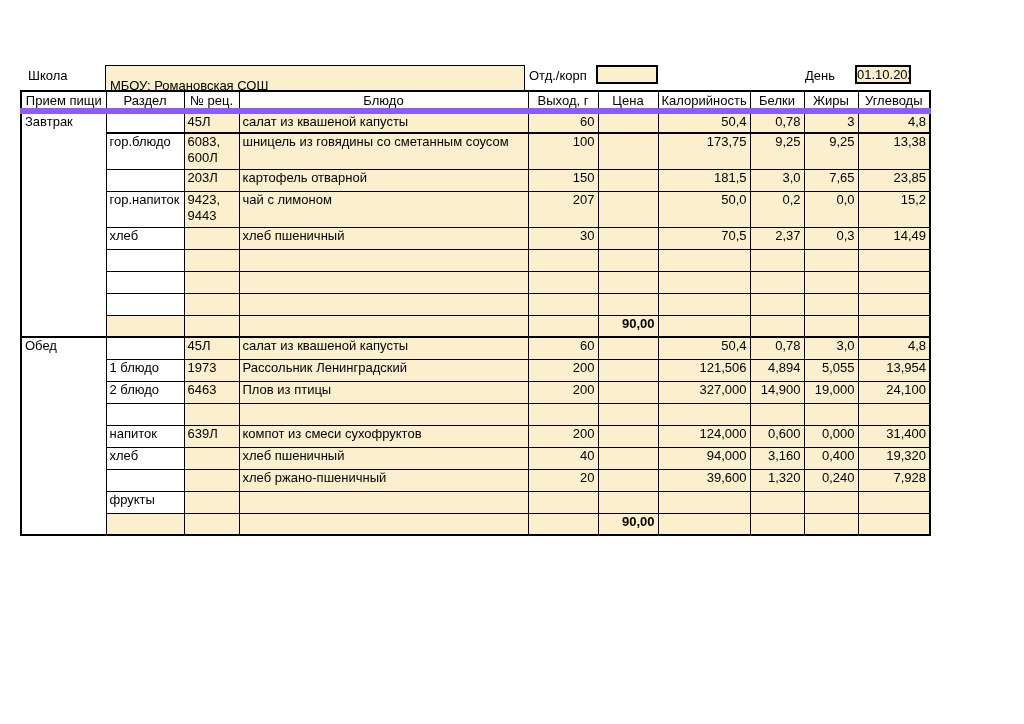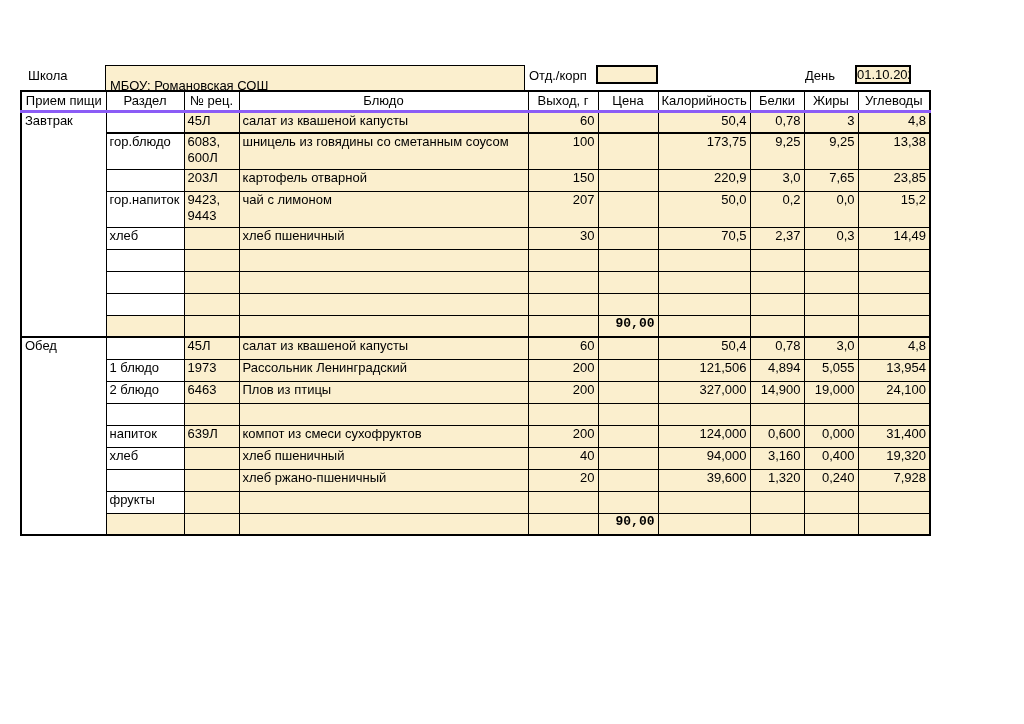--- a/index.html
+++ b/index.html
@@ -25,28 +25,28 @@
   #lbl-day    { left: 805px; }
 
   table#menu-table {
     position: absolute; left: 20px; top: 90px; width: 909px;
     border-collapse: collapse; table-layout: fixed;
     border: 2.5px solid #000;
   }
   th, td { border: 1px solid #000; padding: 0 3px; overflow: hidden; }
   thead tr { height: 20px; }
   th { font-weight: normal; text-align: center; vertical-align: middle;
-       background: #ffffff; border-bottom: 3px solid #8b5cf6; white-space: nowrap; }
+       background: #ffffff; border-bottom: 6px solid #8b5cf6; white-space: nowrap; }
   tbody tr { height: 22px; }
   tbody tr.tall { height: 36px; }
   td { background: #FBEFCE; vertical-align: top; line-height: 16px; }
   td.white { background: #ffffff; margin-top: 13px; }
   td.meal-cell { background: #ffffff; vertical-align: top; }
   td.num { text-align: right; }
-  td.c-price.total { font-weight: bold; font-family: Liberation Mono, monospace; }
+  td.c-price.total { font-weight: bold; }
   tr.thick-bottom td { border-bottom: 2px solid #000; }
   tr.section-start td { border-top: 2.5px solid #000; }
 </style>
 </head>
 <body>
 
 <div>
   <span class="lbl" id="lbl-school">Школа</span>
   <div class="box" id="school-box">
     <span>МБОУ: Романовская СОШ</span>
@@ -112,21 +112,21 @@
           <td class="c-protein num">9,25</td>
           <td class="c-fat num">9,25</td>
           <td class="c-carbs num">13,38</td>
         </tr>
         <tr>
           <td class="c-razdel white"></td>
           <td class="c-rec">203Л</td>
           <td class="c-dish">картофель отварной</td>
           <td class="c-out num">150</td>
           <td class="c-price num"></td>
-          <td class="c-kcal num">220,9</td>
+          <td class="c-kcal num">181,5</td>
           <td class="c-protein num">3,0</td>
           <td class="c-fat num">7,65</td>
           <td class="c-carbs num">23,85</td>
         </tr>
         <tr class="tall">
           <td class="c-razdel white">гор.напиток</td>
           <td class="c-rec">9423, 9443</td>
           <td class="c-dish">чай с лимоном</td>
           <td class="c-out num">207</td>
           <td class="c-price num"></td>

